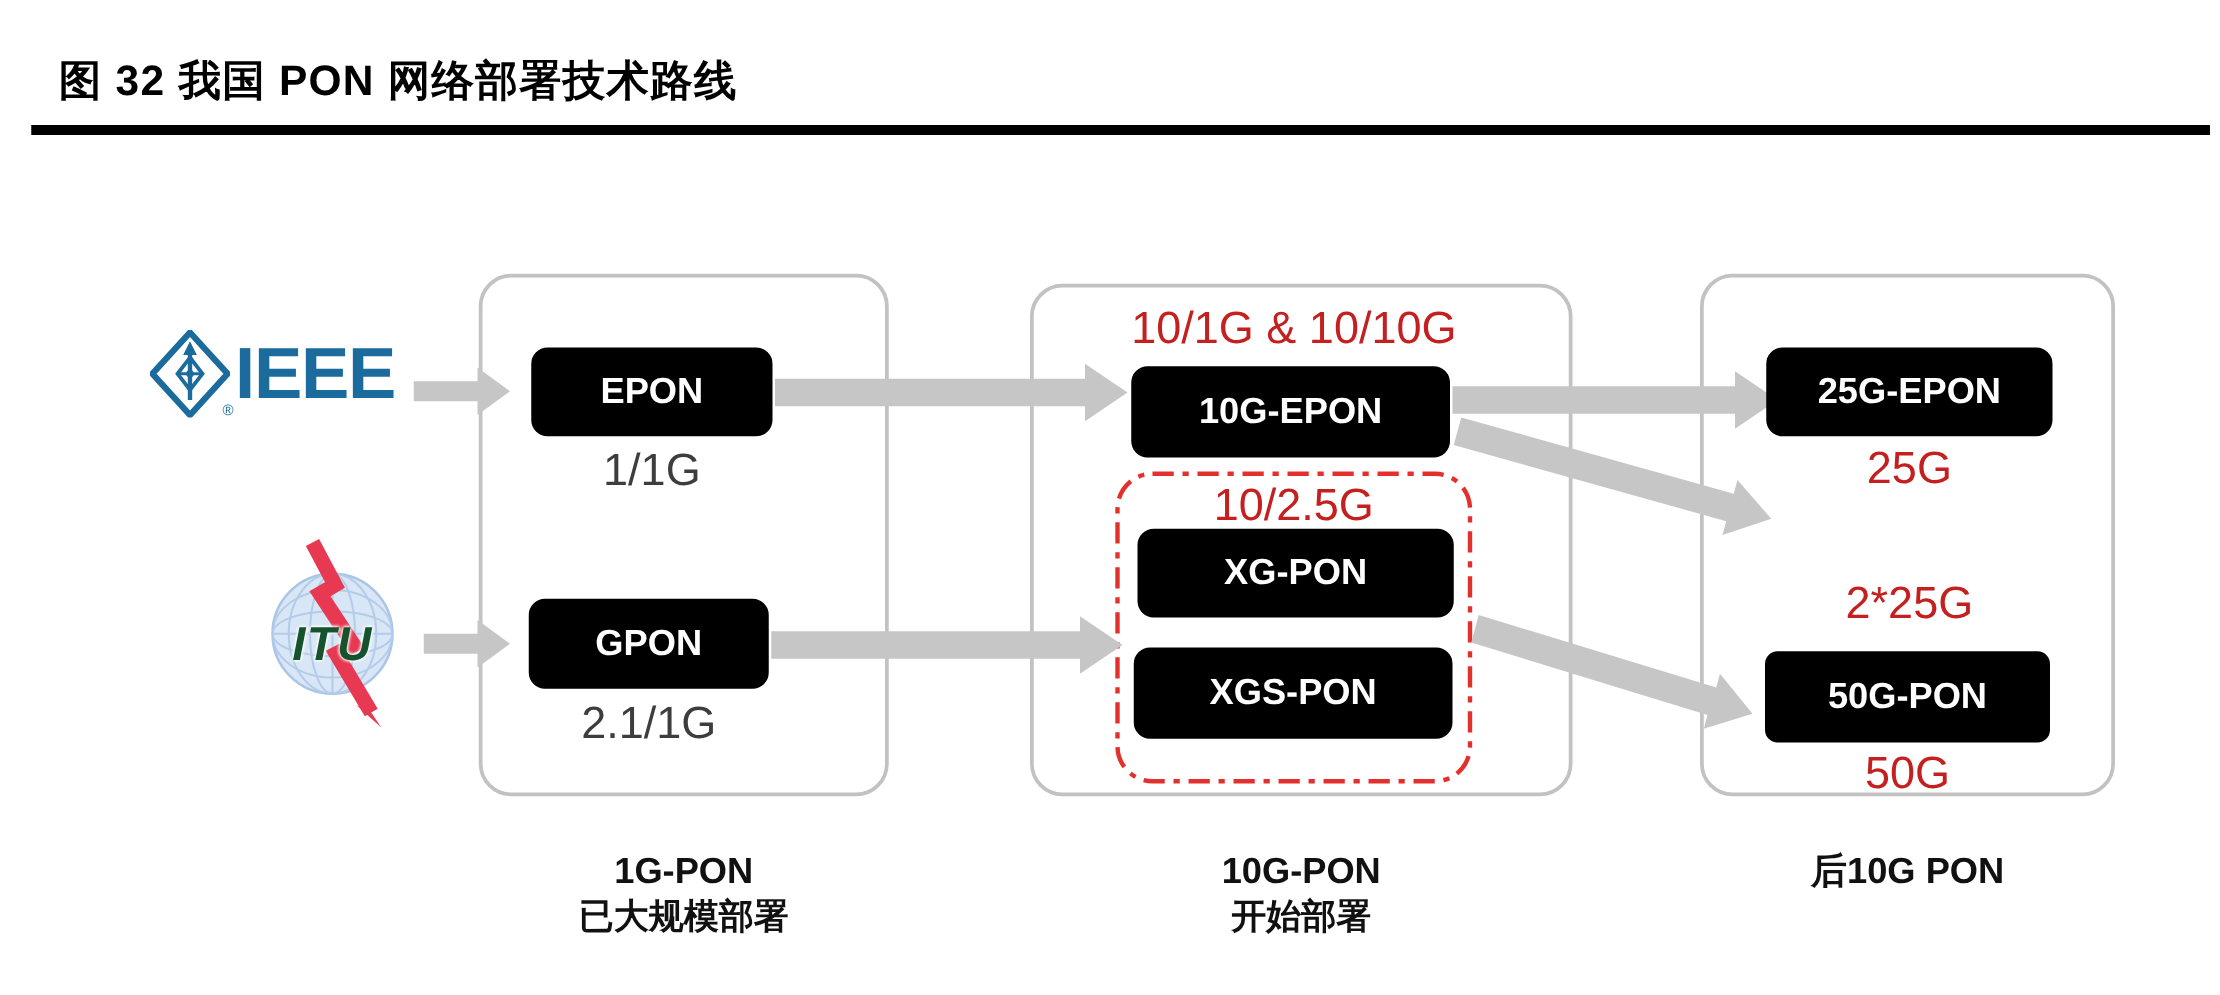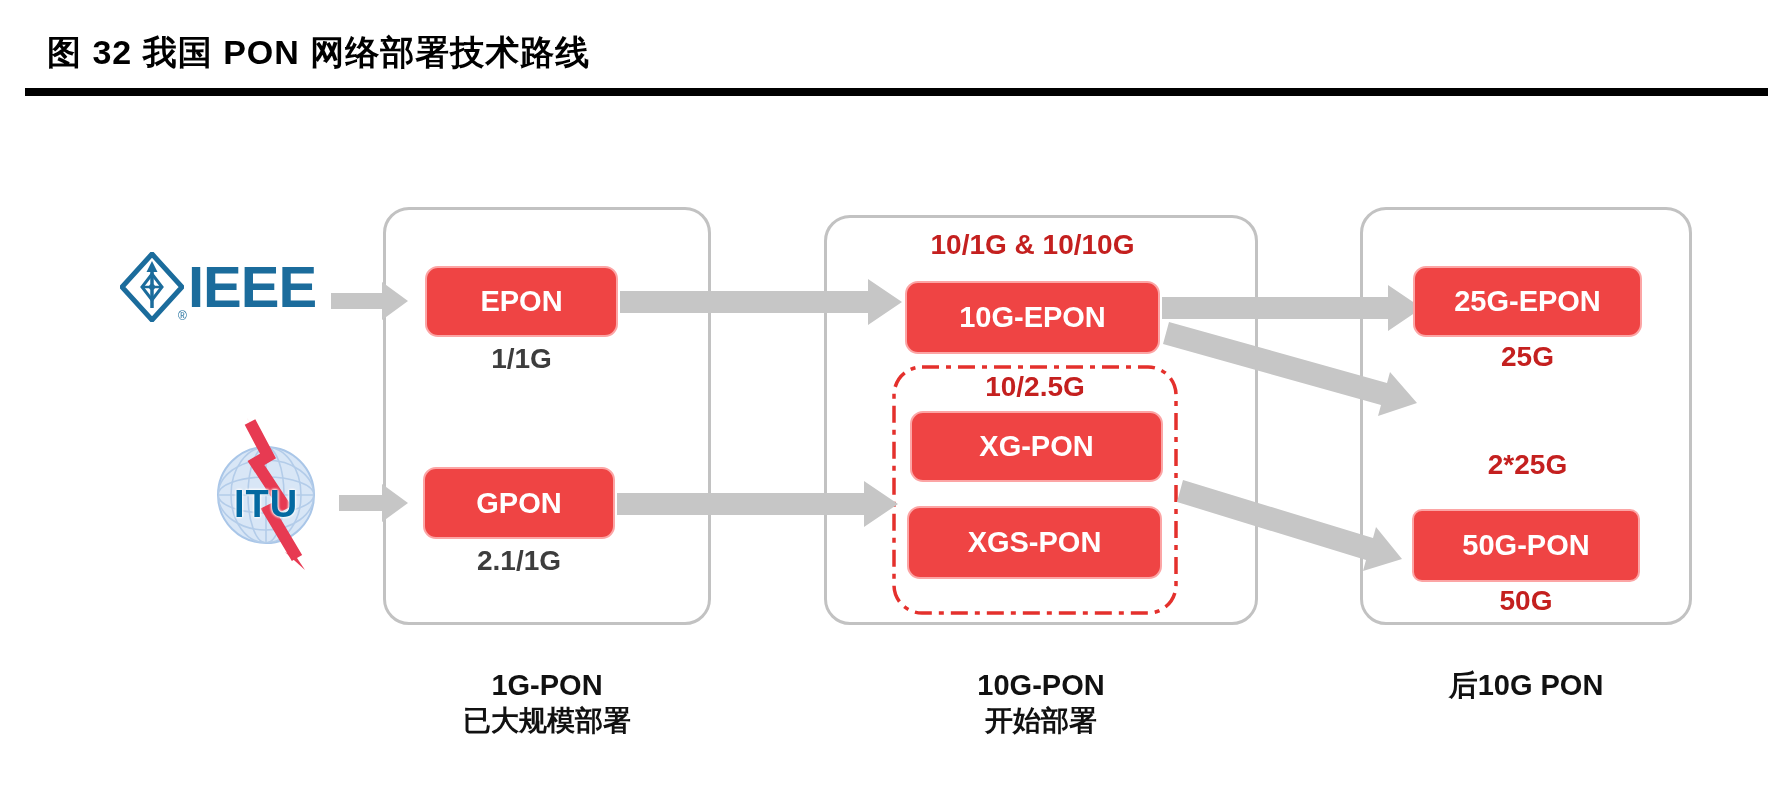--- a/index.html
+++ b/index.html
@@ -1,20 +1,20 @@
 <!DOCTYPE html>
 <html><head>
 <meta charset="utf-8">
 <style>
   html, body { margin: 0; padding: 0; background: #ffffff; }
   body {
     width: 1776px; height: 796px; overflow: hidden; position: relative;
     font-family: "Liberation Sans", "DejaVu Sans", sans-serif;
   }
-  .canvas { position: absolute; left: 0; top: 4px; width: 1776px; height: 560px; }
+  .canvas { position: absolute; left: 0; top: 16px; width: 1776px; height: 560px; }
 
   
   .title {
     position: absolute; left: 47px; top: 26px;
     font-size: 34px; font-weight: 700; color: #000; letter-spacing: 1px;
     white-space: nowrap;
   }
   .title-rule {
     position: absolute; left: 25px; top: 84px; width: 1743px; height: 8px;
     background: #000;
@@ -28,38 +28,38 @@
   .stage1 { left: 383px; top: 203px; width: 328px; height: 418px; }
   .stage2 { left: 824px; top: 211px; width: 434px; height: 410px; }
   .stage3 { left: 1360px; top: 203px; width: 332px; height: 418px; }
 
   
   .shapes { position: absolute; left: 0; top: 0; width: 1776px; height: 796px; }
 
   
   .node {
     position: absolute; box-sizing: border-box;
-    background: #ef4444; border: 2px solid #fca5a5; border-radius: 13px;
+    background: #000000; border: 2px solid #000000; border-radius: 13px;
     color: #ffffff; font-size: 29px; font-weight: 700;
     display: flex; align-items: center; justify-content: center;
     white-space: nowrap;
   }
   .n-epon     { left: 425px;  top: 262px; width: 193px; height: 71px; }
   .n-gpon     { left: 423px;  top: 463px; width: 192px; height: 72px; }
   .n-10gepon  { left: 905px;  top: 260px; width: 255px; height: 73px; margin-top: 17px; }
   .n-xgpon    { left: 910px;  top: 407px; width: 253px; height: 71px; }
   .n-xgspon   { left: 907px;  top: 502px; width: 255px; height: 73px; }
   .n-25gepon  { left: 1413px; top: 262px; width: 229px; height: 71px; }
   .n-50gepon  { left: 1413px; top: 370px; width: 229px; height: 73px; }
   .n-50gpon   { left: 1412px; top: 505px; width: 228px; height: 73px; border-radius: 10px; }
 
   
   .rate {
     position: absolute; text-align: center;
-    font-size: 28px; font-weight: 700; white-space: nowrap;
+    font-size: 36px; font-weight: 400; white-space: nowrap;
   }
   .rate.dark { color: #3d3d3d; }
   .rate.red  { color: #c4201f; }
   .r-epon    { left: 425px;  top: 339px; width: 193px; }
   .r-gpon    { left: 423px;  top: 541px; width: 192px; }
   .r-10gepon { left: 905px;  top: 225px; width: 255px; }
   .r-xgpon   { left: 893px;  top: 367px; width: 284px; }
   .r-xgspon  { left: 893px;  top: 577px; width: 284px; }
   .r-25gepon { left: 1413px; top: 337px; width: 229px; }
   .r-50gepon { left: 1413px; top: 445px; width: 229px; text-align: center; }
@@ -87,22 +87,23 @@
   }
   .ieee-reg {
     position: absolute; left: 58px; top: 58px;
     color: #1b6c9c; font-size: 12px; font-weight: 400;
   }
 
   
   .itu-logo { position: absolute; left: 213px; top: 408px; width: 114px; height: 160px; }
   .itu-text {
     position: absolute; left: 0; top: 71px; width: 106px; text-align: center;
-    color: #0369a1; font-weight: 800; font-size: 38px; letter-spacing: 1px;
+    color: #14532d; font-weight: 800; font-size: 38px; letter-spacing: 1px;
     text-shadow: 0 0 3px #fff, 0 0 3px #fff, 0 0 3px #fff;
+    font-style: italic;
   }
 </style>
 </head>
 <body>
 
 <div class="canvas">
 
   <div class="title">图 32 我国 PON 网络部署技术路线</div>
   <div class="title-rule"></div>
 

